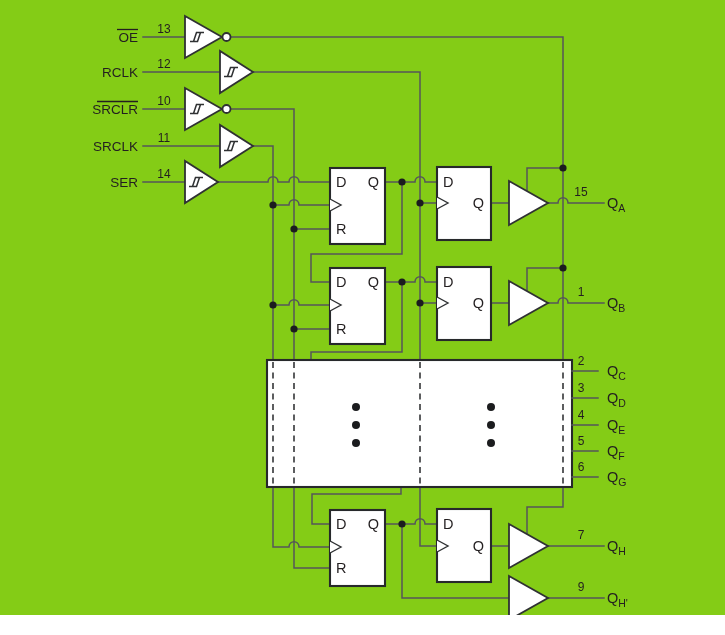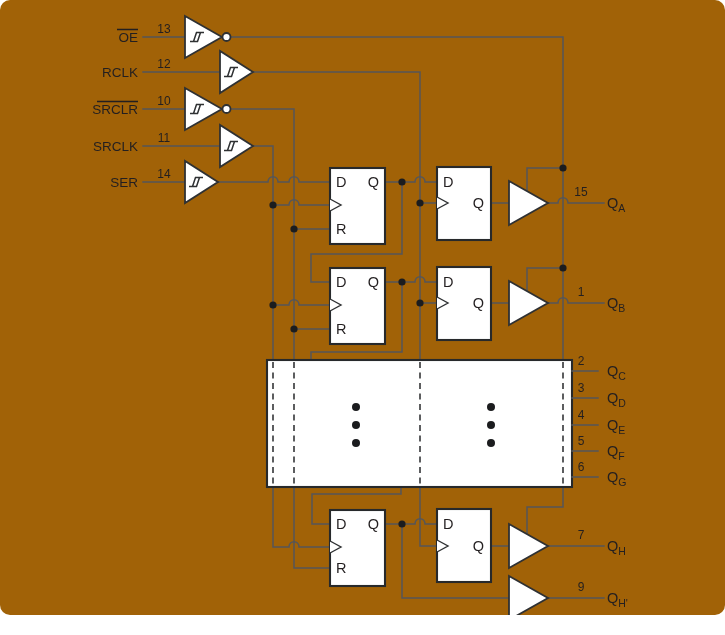--- a/index.html
+++ b/index.html
@@ -1,16 +1,16 @@
 <!DOCTYPE html>
 <html><head>
 <meta charset="utf-8">
 <style>
   html,body{margin:0;padding:0;background:#ffffff;}
-  .stage{width:725px;height:615px;position:relative;background:#a16207;overflow:hidden;border-radius:10px;}
+  .stage{width:725px;height:615px;position:relative;background:#84cc16;overflow:hidden;}
   svg text{font-family:"Liberation Sans",sans-serif;fill:#231f20;}
   .w{fill:none;stroke:#55565a;stroke-width:1.5;stroke-linecap:square;}
   .k{fill:#ffffff;stroke:#27292b;stroke-width:2.1;}
   .bigbox{fill:#ffffff;stroke:#27292b;stroke-width:2.1;}
   .t{fill:#ffffff;stroke:#2f3133;stroke-width:1.8;stroke-linejoin:miter;}
   .dash{fill:none;stroke:#27292b;stroke-width:1.5;stroke-dasharray:6 4.5;}
   .dot{fill:#1b1c1e;stroke:none;}
   .hys{fill:none;stroke:#2f3133;stroke-width:1.5;}
   .caret{fill:#ffffff;stroke:#2f3133;stroke-width:1.4;}
   .ol{stroke:#231f20;stroke-width:1.3;}

